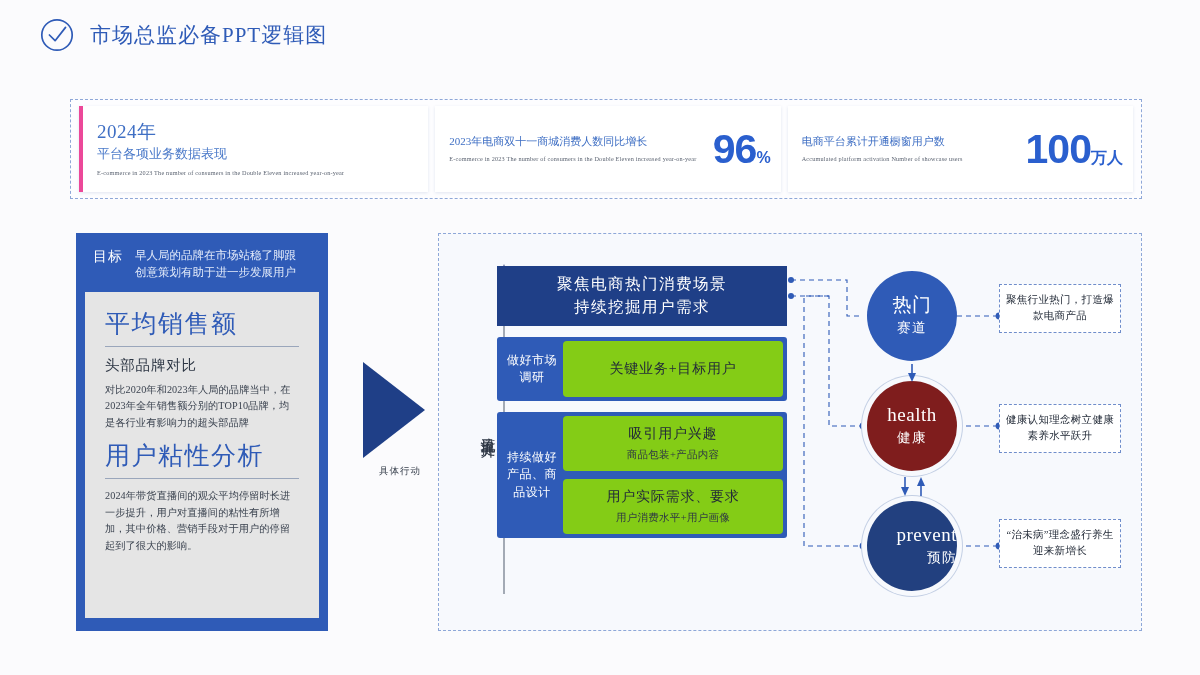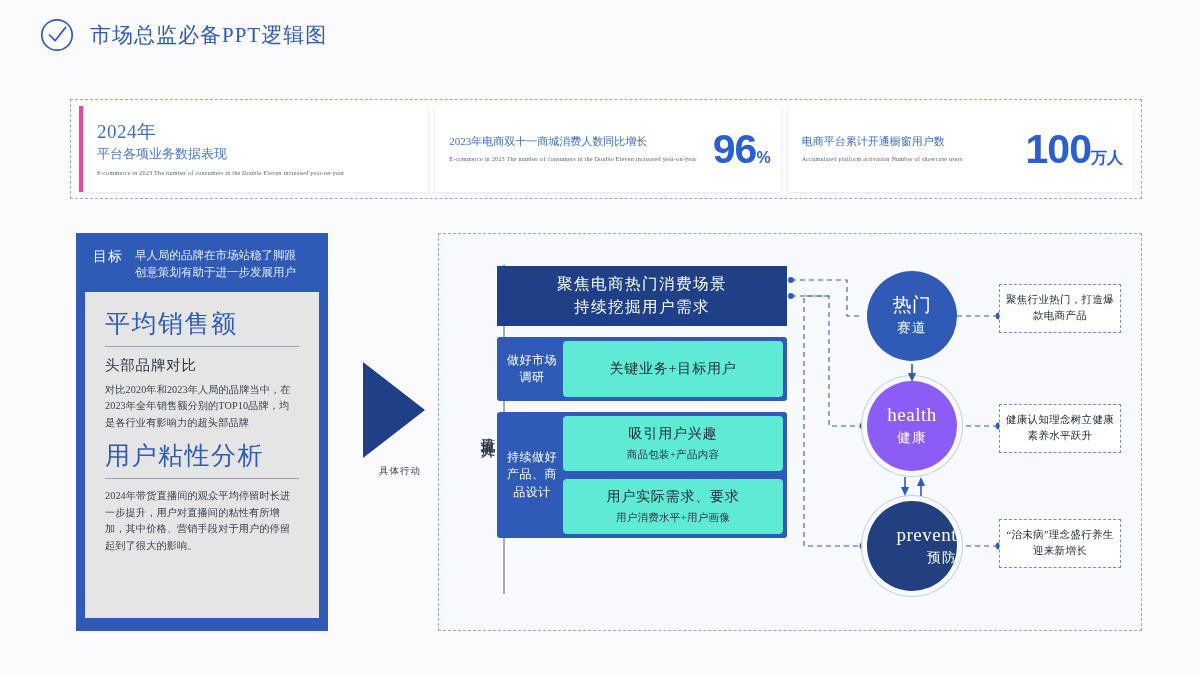--- a/index.html
+++ b/index.html
@@ -188,21 +188,21 @@
     font-size: 12px;
     line-height: 1.45;
     letter-spacing: .5px;
     display: flex; flex-direction: column;
     align-items: center; justify-content: center;
     text-align: center;
     padding: 4px 2px;
   }
   .flow-cells { flex: 1 1 auto; display: flex; flex-direction: column; gap: 8px; }
   .flow-cell {
-    background: #5eead4;
+    background: #84cc16;
     border-radius: 4px;
     padding: 9px 10px;
     display: flex; flex-direction: column;
     align-items: center; justify-content: center;
     min-height: 46px;
   }
   .cell-main {
     font-size: 14px; color: #232b38; letter-spacing: .8px; line-height: 1.35;
   }
   .cell-sub {
@@ -216,21 +216,21 @@
     width: 90px; height: 90px;
     border-radius: 50%;
     display: flex; flex-direction: column;
     align-items: center; justify-content: center;
     color: #ffffff;
     left: 428px;
   }
   .circle-node .c-en { font-size: 19px; letter-spacing: .5px; line-height: 1.1; }
   .circle-node .c-cn { font-size: 13.5px; letter-spacing: 1.5px; margin-top: 3px; }
   #circle-1 { top: 37px;  background: #2f5bb7; }
-  #circle-2 { top: 147px; background: #8b5cf6; box-shadow: 0 0 0 5px #f7f9fd, 0 0 0 6px #c3cfe4; }
+  #circle-2 { top: 147px; background: #7f1d1d; box-shadow: 0 0 0 5px #f7f9fd, 0 0 0 6px #c3cfe4; }
   #circle-3 { top: 267px; background: #22407f; box-shadow: 0 0 0 5px #f7f9fd, 0 0 0 6px #c3cfe4; align-items: flex-end; }
 
   
   .note-box {
     position: absolute;
     left: 560px;
     width: 122px;
     border: 1px dashed #6f8dcb;
     background: #ffffff;
     padding: 7px 6px;

